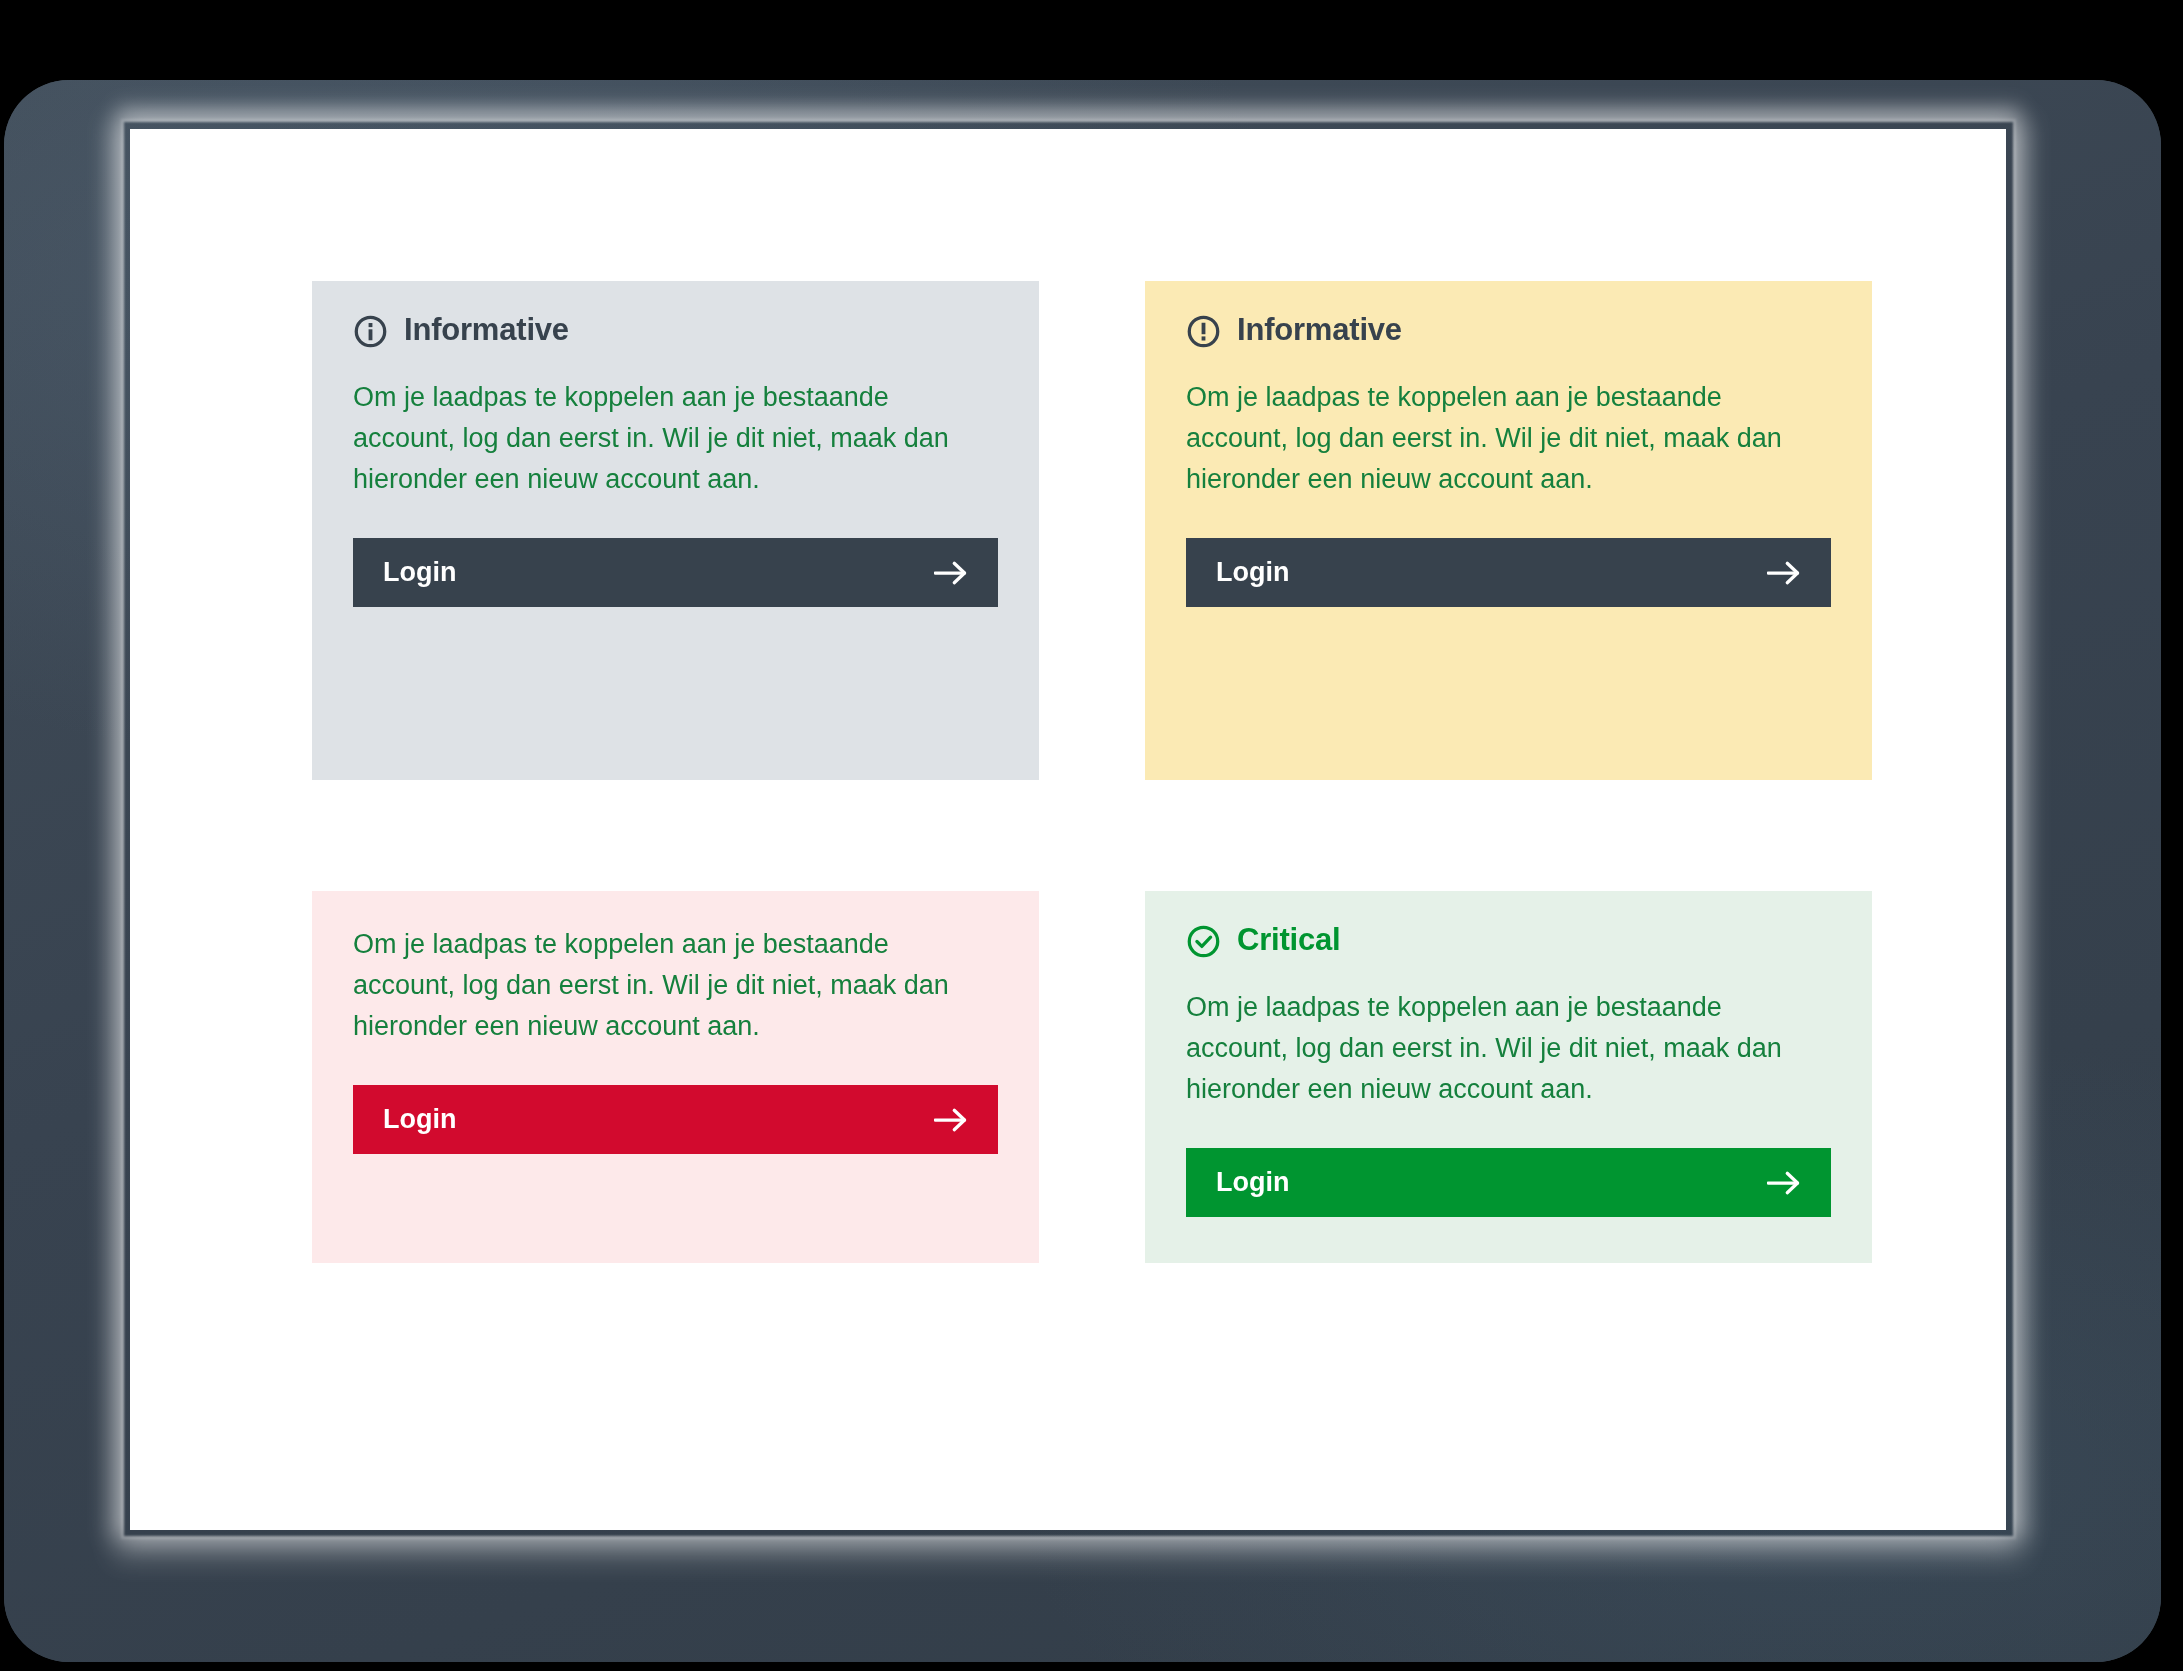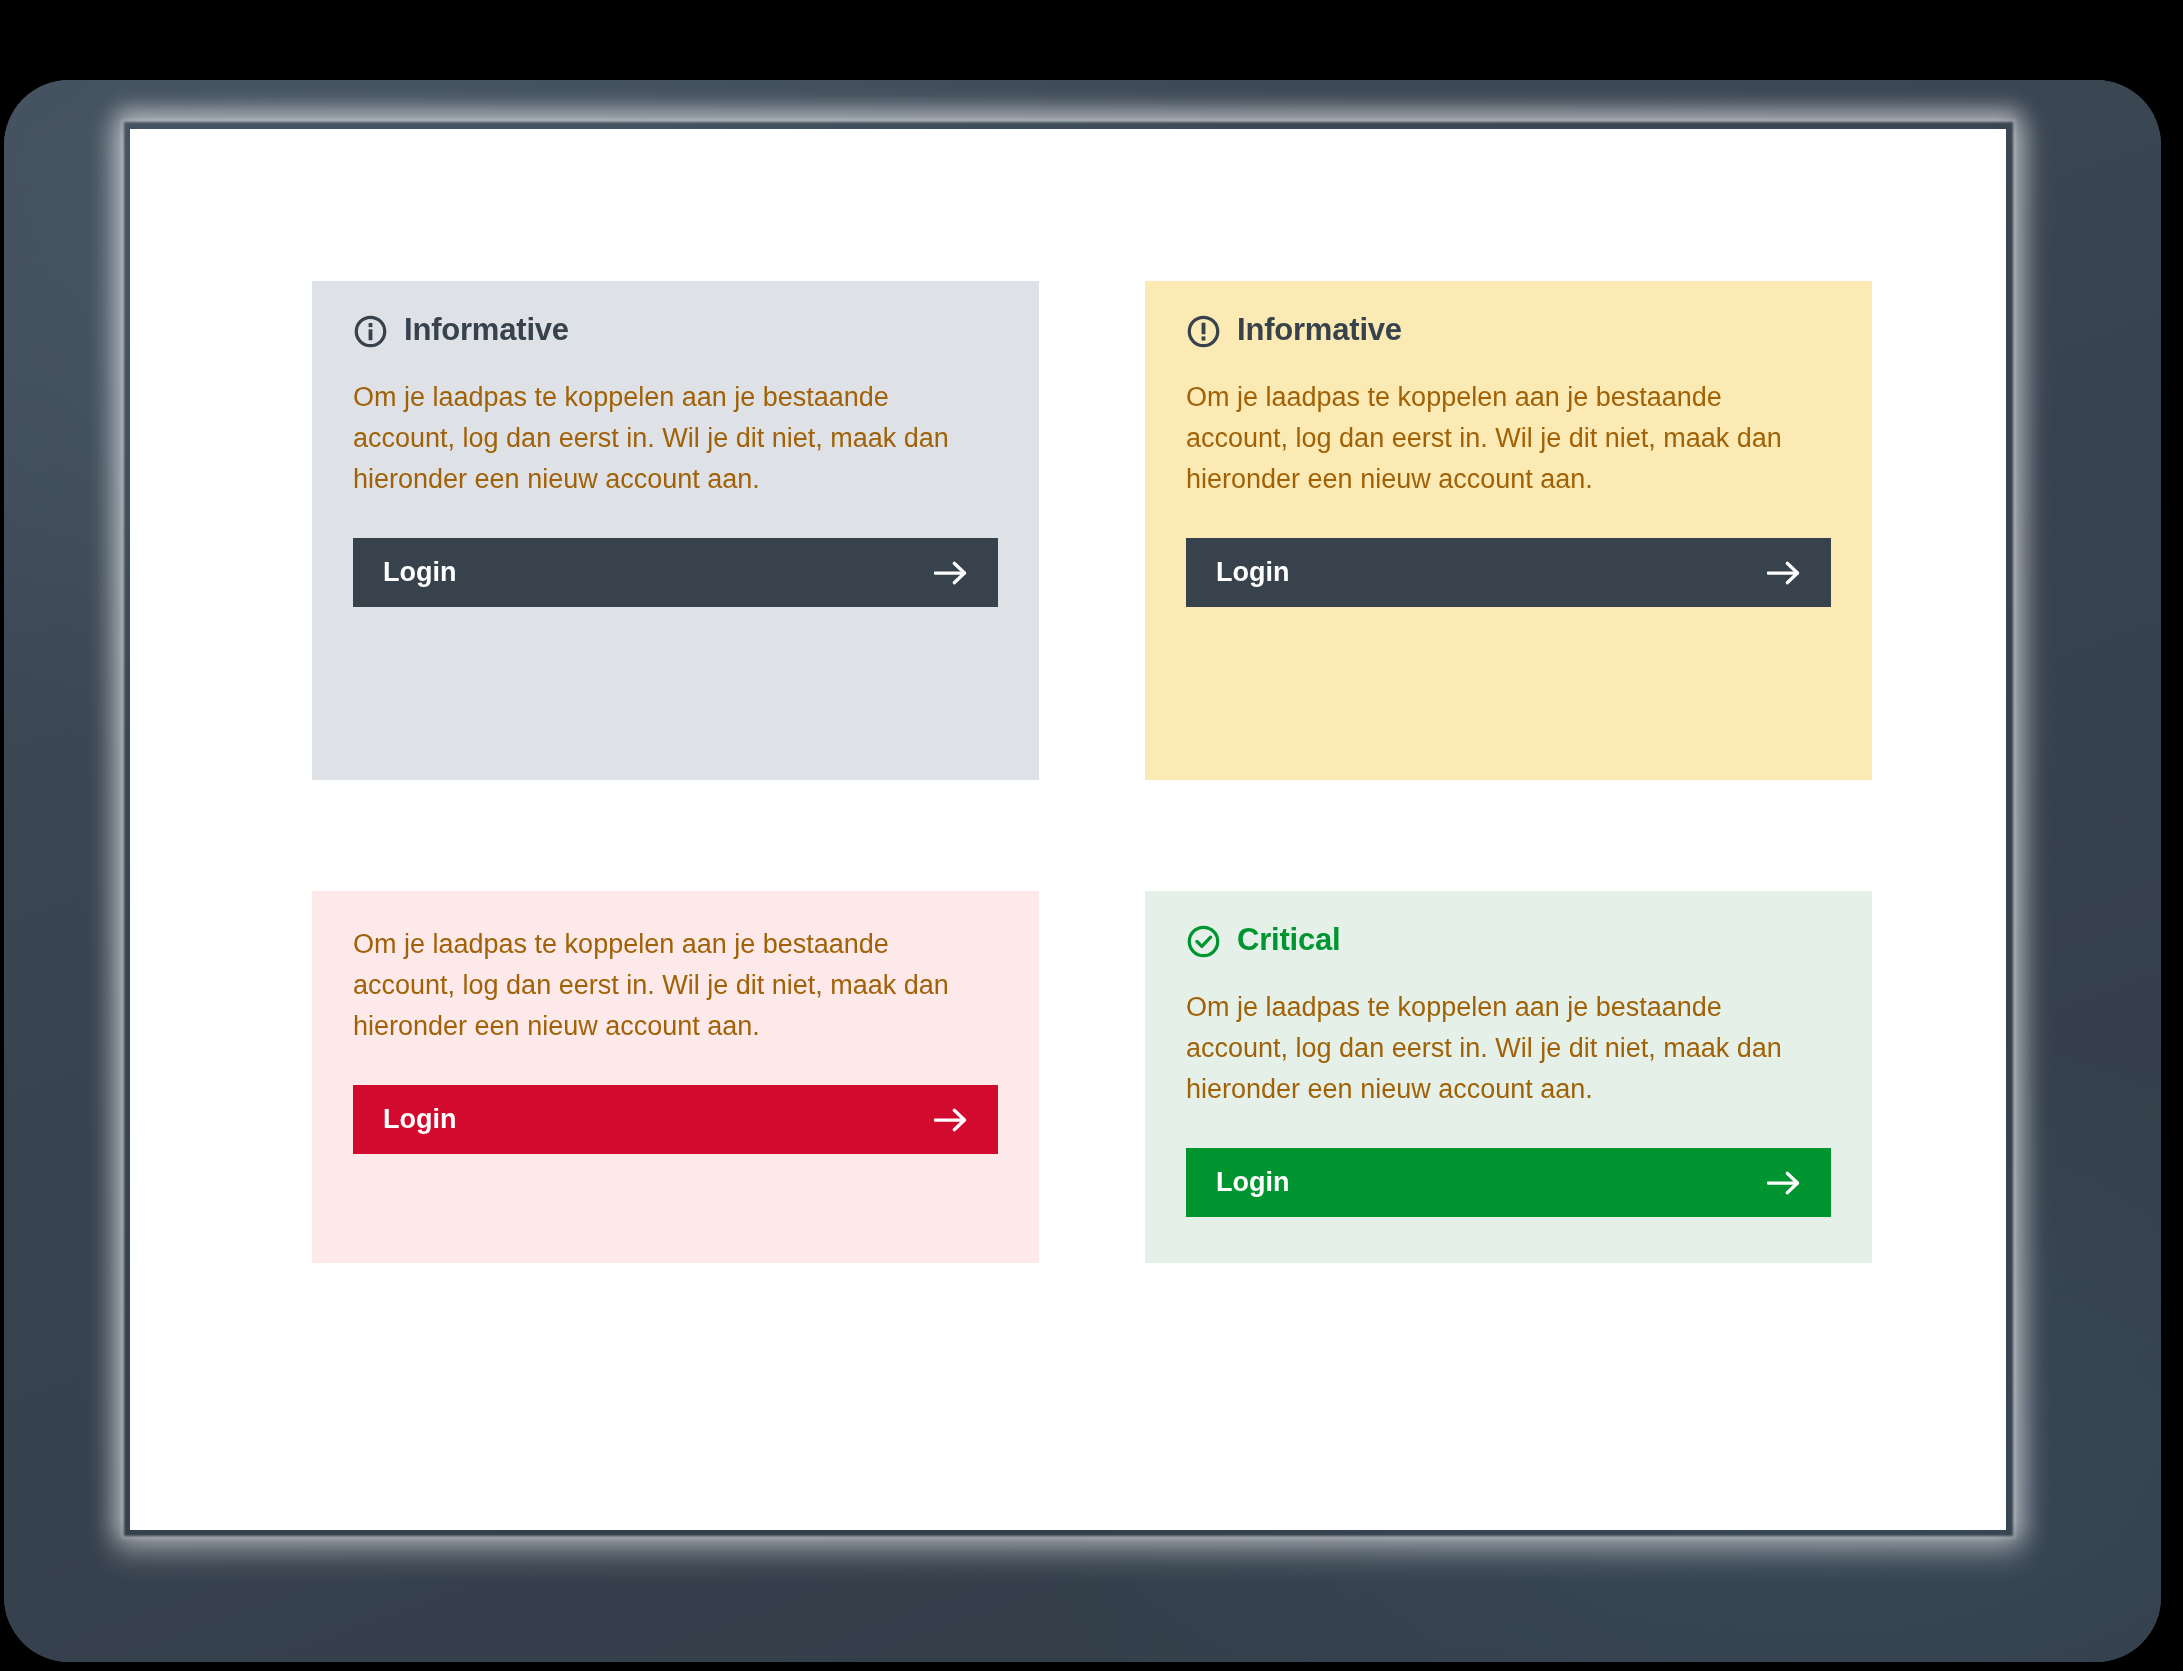--- a/index.html
+++ b/index.html
@@ -94,21 +94,21 @@
     font-size: 31px;
     font-weight: bold;
     line-height: 1;
     letter-spacing: -0.2px;
     white-space: nowrap;
   }
 
   .card-body {
     font-size: 27px;
     line-height: 1.52;
-    color: #a16207;
+    color: #15803d;
     margin: 0 0 38px 0;
     max-width: 602px;
   }
 
   .card-button {
     display: flex;
     align-items: center;
     justify-content: space-between;
     height: 69px;
     padding: 12px 30px;

